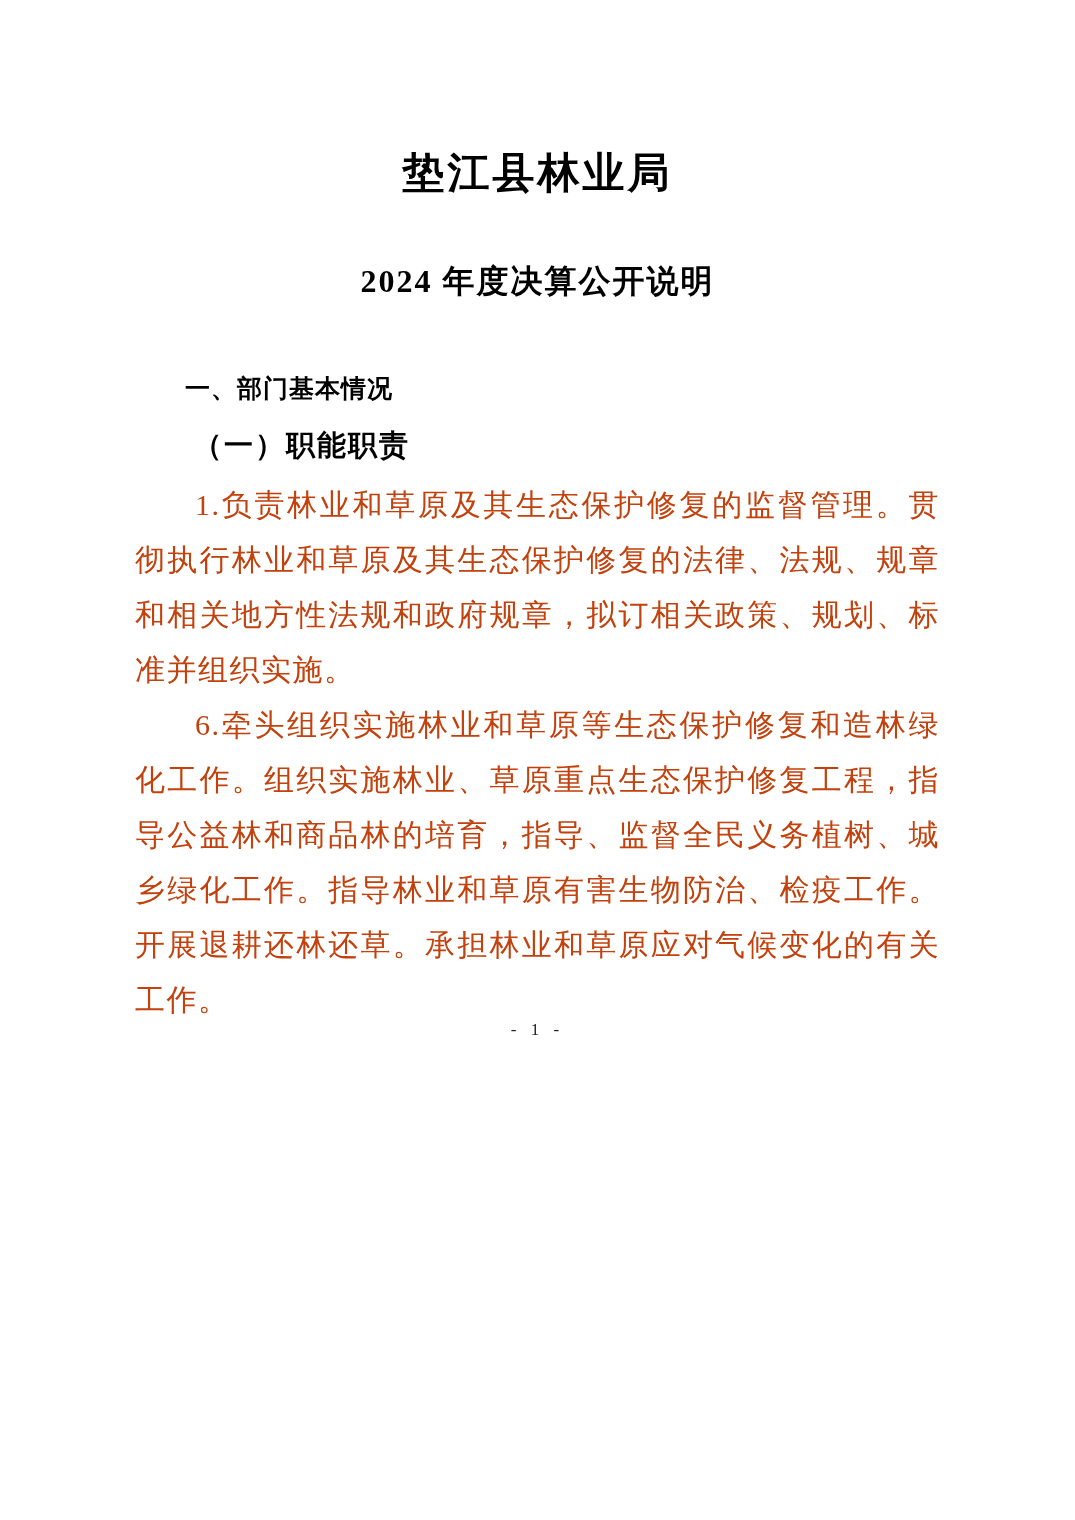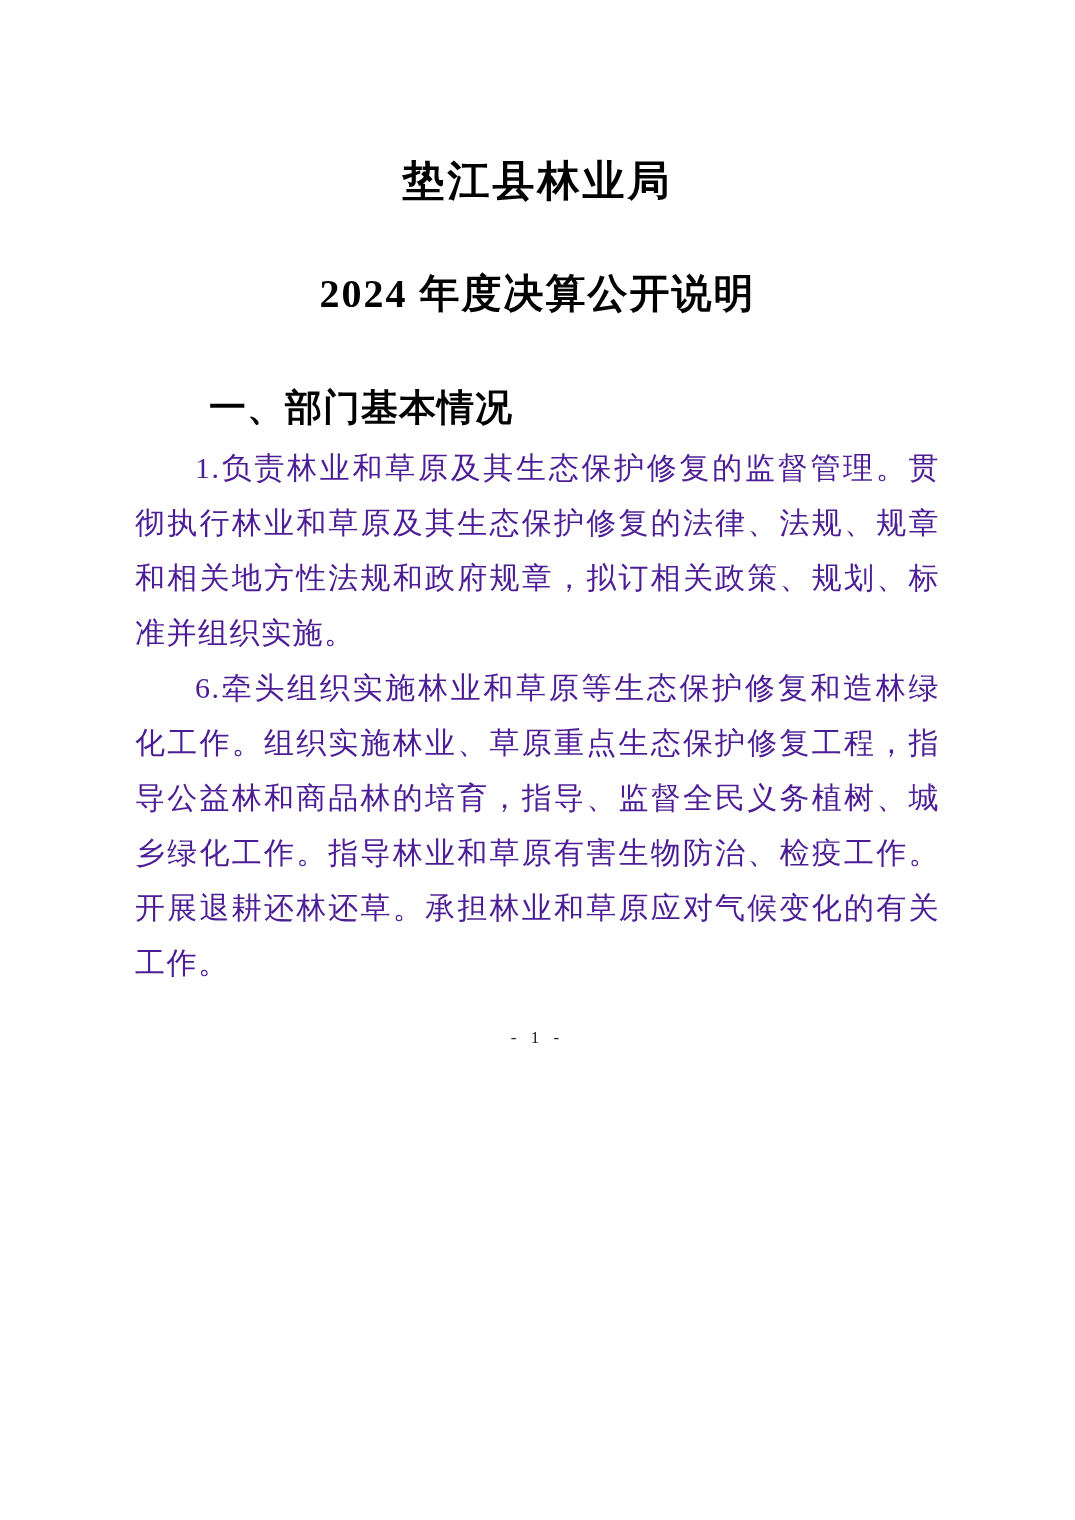--- a/index.html
+++ b/index.html
@@ -4,73 +4,73 @@
 <style>
   html, body {
     margin: 0;
     padding: 0;
     background: #ffffff;
   }
   .page {
     position: relative;
     width: 1075px;
     height: 1124px;
-    margin: 12px auto;
+    margin: 4px auto;
     background: #ffffff;
     color: #000000;
     box-sizing: border-box;
     padding: 146px 135px 0 135px;
     overflow: hidden;
     font-family: "Liberation Serif", "DejaVu Serif", serif;
   }
   .doc-title {
     margin: 0;
     font-size: 42px;
     line-height: 1.1;
     font-weight: bold;
     text-align: center;
     letter-spacing: 3px;
     font-family: "Liberation Serif", "DejaVu Serif", serif;
   }
   .doc-subtitle {
     margin: 68px 0 0 0;
-    font-size: 40px;
+    font-size: 32px;
     line-height: 1.1;
     font-weight: bold;
     text-align: center;
     letter-spacing: 2px;
     font-family: "Liberation Serif", "DejaVu Serif", serif;
   }
   .sec-heading {
     margin: 68px 0 0 0;
-    font-size: 37px;
+    font-size: 25px;
     line-height: 48px;
     font-weight: bold;
     text-indent: 2em;
     letter-spacing: 1px;
-    font-family: Liberation Sans, sans-serif;
+    font-family: Liberation Mono, monospace;
   }
   .subsec-heading {
     margin: 6px 0 0 0;
     font-size: 29px;
     line-height: 48px;
     font-weight: bold;
     text-indent: 2em;
     letter-spacing: 2px;
     font-family: "Liberation Serif", "DejaVu Serif", serif;
   }
   .body-para {
     margin: 0;
     font-size: 30px;
     line-height: 55px;
     font-weight: normal;
     text-align: justify;
     text-indent: 2em;
     letter-spacing: 1.5px;
-    color: #4c1d95;
+    color: #c2410c;
     font-family: "Liberation Serif", "DejaVu Serif", serif;
   }
   .body-para.first {
     margin-top: 8px;
   }
   .page-footer {
     position: absolute;
     left: 0;
     right: 0;
     bottom: 88px;
@@ -85,20 +85,21 @@
 <body>
 
 <div class="page">
 
   <h1 class="doc-title">垫江县林业局</h1>
 
   <h2 class="doc-subtitle">2024 年度决算公开说明</h2>
 
   <h3 class="sec-heading">一、部门基本情况</h3>
 
+  <h4 class="subsec-heading">（一）职能职责</h4>
 
   <p class="body-para first">1.负责林业和草原及其生态保护修复的监督管理。贯彻执行林业和草原及其生态保护修复的法律、法规、规章和相关地方性法规和政府规章，拟订相关政策、规划、标准并组织实施。</p>
 
   <p class="body-para">6.牵头组织实施林业和草原等生态保护修复和造林绿化工作。组织实施林业、草原重点生态保护修复工程，指导公益林和商品林的培育，指导、监督全民义务植树、城乡绿化工作。指导林业和草原有害生物防治、检疫工作。开展退耕还林还草。承担林业和草原应对气候变化的有关工作。</p>
 
 
   <div class="page-footer">
     <span>- 1 -</span>
   </div>
 

